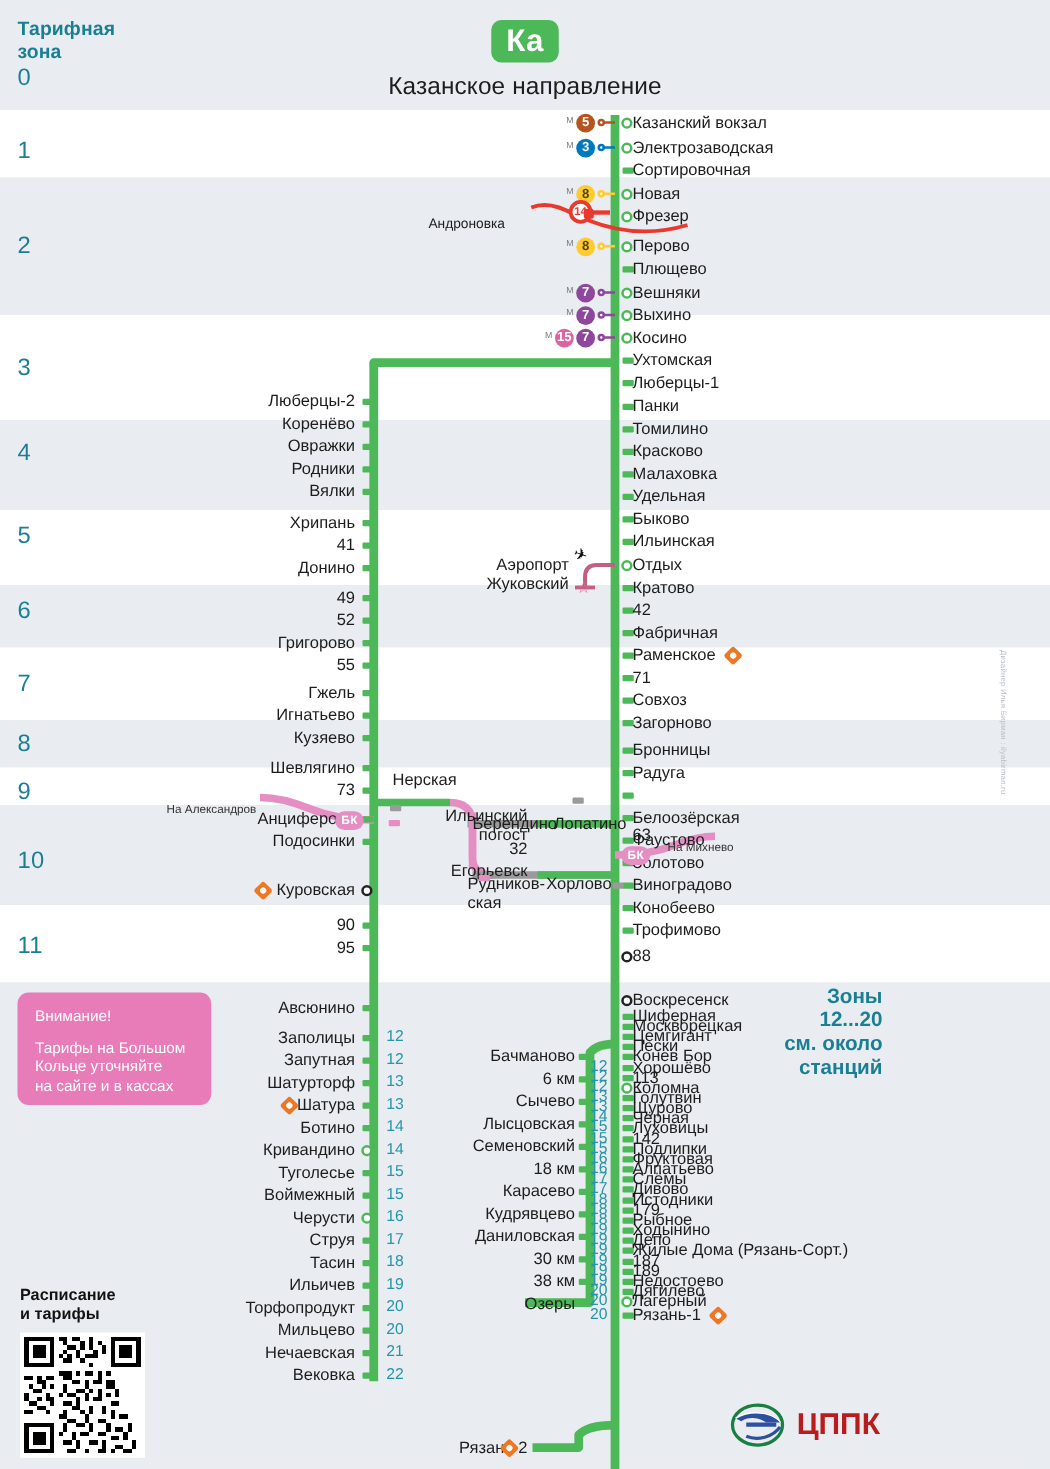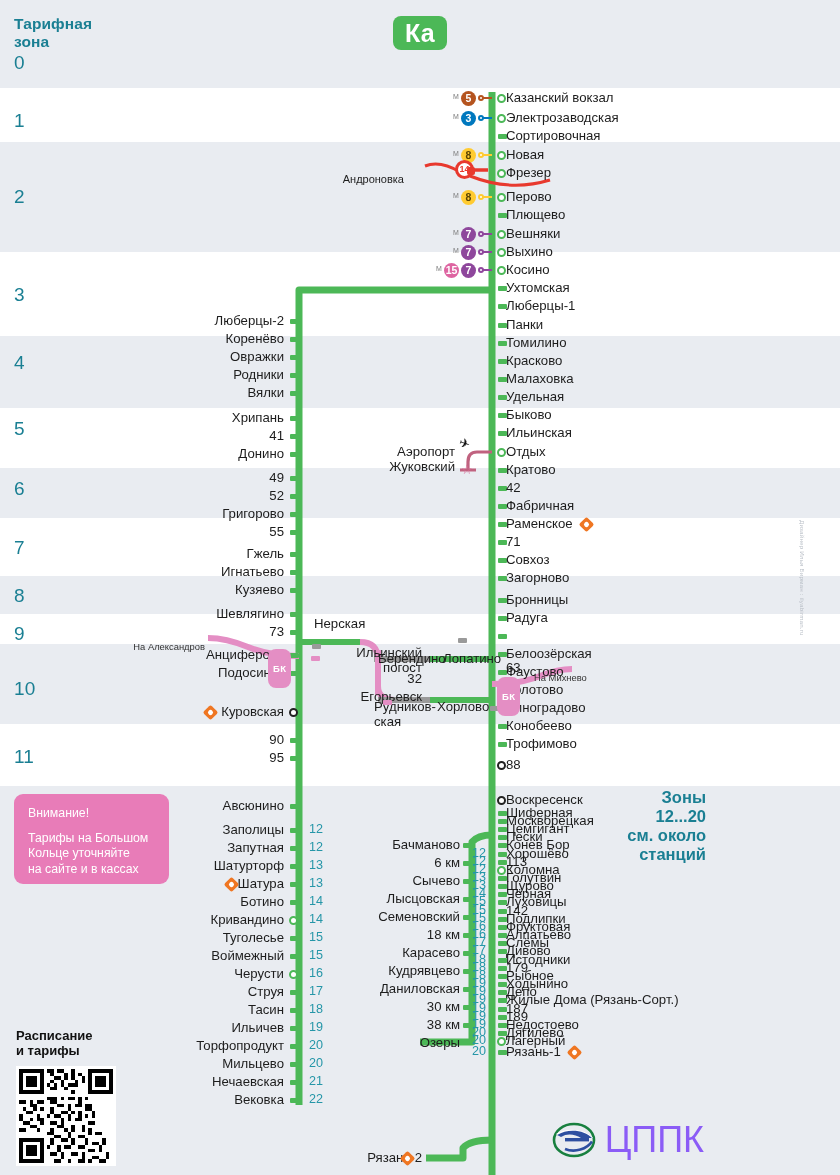--- a/index.html
+++ b/index.html
@@ -80,21 +80,21 @@
     position:absolute;width:11px;height:11px;background:#ef7622;
     transform:rotate(45deg);border-radius:2px;
   }
   .diamond::after{
     content:"";position:absolute;left:3px;top:3px;width:5px;height:5px;
     background:#fff;border-radius:50%;
   }
 
   
   .bk{
-    position:absolute;height:15px;padding:12px 5px;border-radius:8px;
+    position:absolute;height:15px;padding:0 5px;border-radius:8px;
     background:#e48ec4;color:#fff;font-size:9.5px;font-weight:700;
     line-height:15px;text-align:center;letter-spacing:.3px;
   }
 
   
   .plane{position:absolute;font-size:13px;color:#111;transform:rotate(18deg);}
   .star{position:absolute;font-size:13px;color:#d96f9a;}
 
   
   .warn{
@@ -113,21 +113,21 @@
 
   
   .sched{
     position:absolute;left:16px;top:1028px;color:#111;
     font-size:13px;font-weight:600;line-height:15px;
   }
   .qr{position:absolute;left:16px;top:1066px;width:100px;height:100px;background:#fff;}
 
   
   .logo{position:absolute;right:16px;bottom:14px;display:flex;align-items:center;gap:8px;}
-  .logotext{font-size:36px;font-weight:400;color:#8b5cf6;letter-spacing:0px;}
+  .logotext{font-size:24px;font-weight:700;color:#b91c1c;letter-spacing:0px;}
 
   
   .credit{
     position:absolute;left:806px;top:520px;width:130px;
     transform:rotate(90deg);transform-origin:0 0;
     font-size:6.2px;color:#b9bfc7;white-space:nowrap;letter-spacing:.2px;
   }
 </style>
 </head>
 <body>
@@ -156,20 +156,21 @@
   <div class="zonenum" style="top:352px">4</div>
   <div class="zonenum" style="top:418px">5</div>
   <div class="zonenum" style="top:478px">6</div>
   <div class="zonenum" style="top:537px">7</div>
   <div class="zonenum" style="top:585px">8</div>
   <div class="zonenum" style="top:623px">9</div>
   <div class="zonenum" style="top:678px">10</div>
   <div class="zonenum" style="top:746px">11</div>
 
   <div class="badge">Ка</div>
+  <div class="dirtitle">Казанское направление</div>
 
   <svg class="overlay" viewBox="0 0 840 1175">
 
     <path d="M492,92 L492,1360" stroke="#4cb857" stroke-width="7" fill="none"></path>
 
     <path d="M492,290 L299,290 L299,1105" stroke="#4cb857" stroke-width="7" fill="none" stroke-linejoin="round"></path>
 
     <path d="M299,642 L360,642" stroke="#4cb857" stroke-width="6" fill="none"></path>
 
     <path d="M360,642 Q378,642 378,660 L378,686 Q378,700 395,700" stroke="#e48ec4" stroke-width="6" fill="none"></path>

